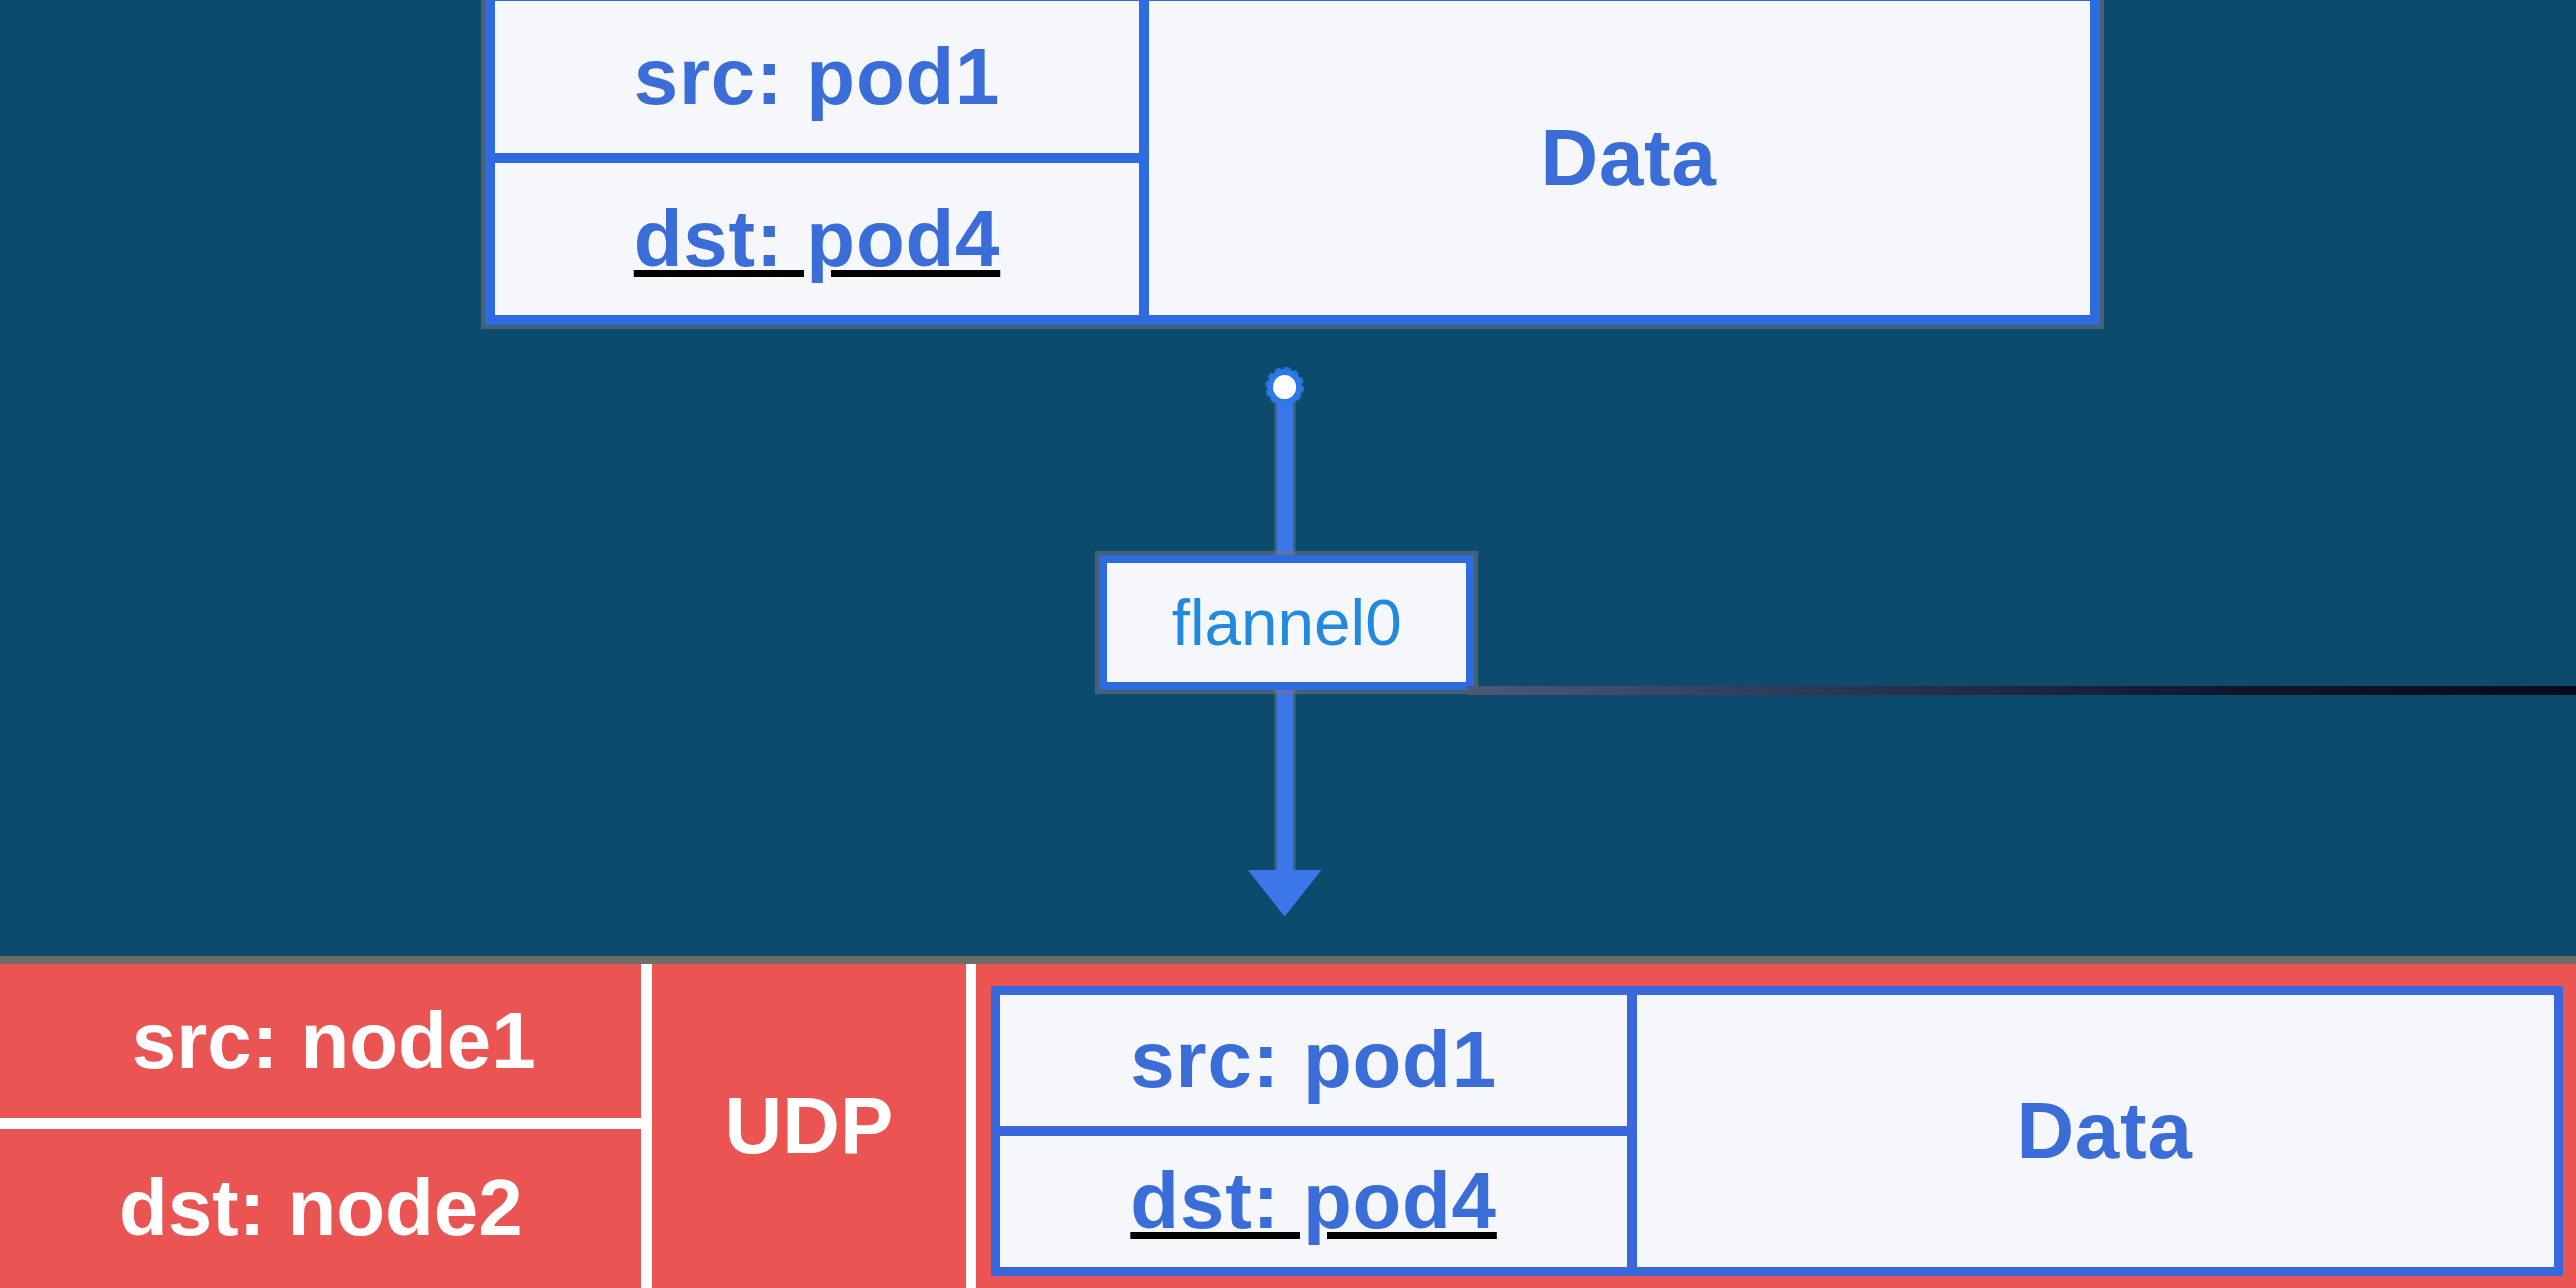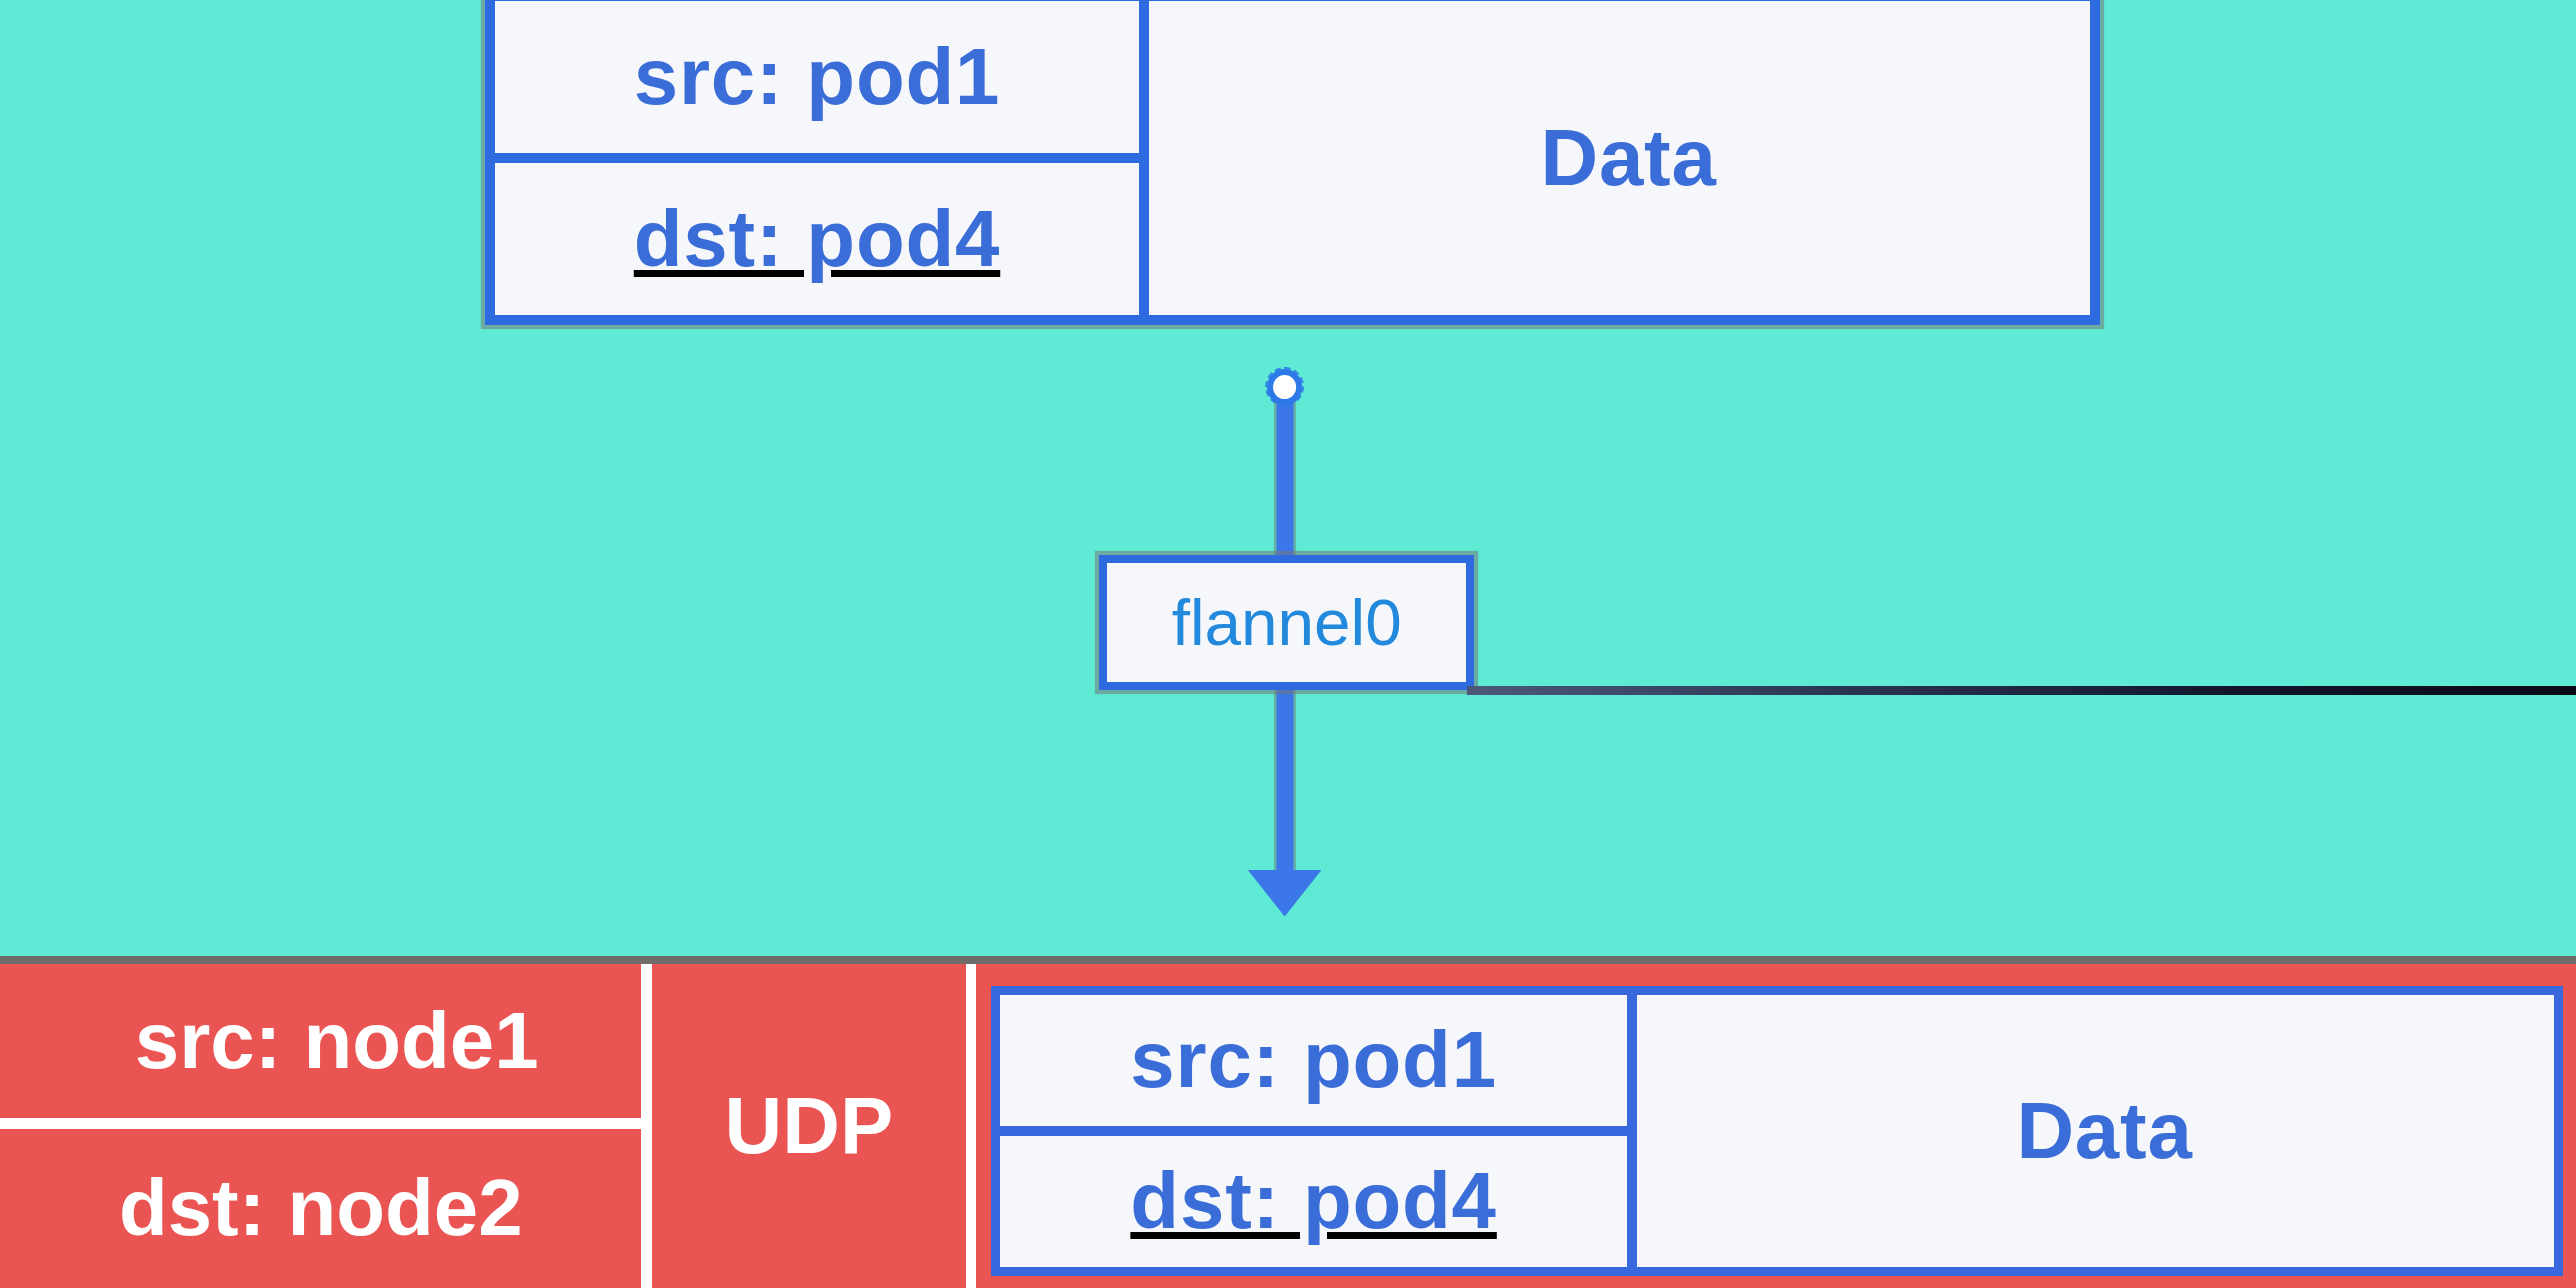--- a/index.html
+++ b/index.html
@@ -7,21 +7,21 @@
     padding: 0;
     width: 100%;
     height: 100%;
     overflow: hidden;
     background: #000;
     font-family: "Liberation Sans", sans-serif;
   }
   .stage {
     position: fixed;
     inset: 0;
-    background: #5eead4;
+    background: #0c4a6e;
     overflow: hidden;
   }
   .abs { position: absolute; }
 
   
   .packet {
     background: #F5F7FA;
     border: 0.40vw solid #2F6BE0;
     display: flex;
     box-sizing: border-box;
@@ -150,21 +150,21 @@
     display: flex;
     align-items: center;
     justify-content: center;
   }
   .white-label {
     color: #FFFFFF;
     font-weight: 700;
     font-size: 3.1vw;
     white-space: nowrap;
   }
-  .encap-src-cell { left: 16px; top: 0; width: 24.9%; height: 47.5%; }
+  .encap-src-cell { left: 0; top: 0; width: 24.9%; height: 47.5%; padding-left: 13px; }
   .encap-dst-cell { left: 0; top: 50.9%; width: 24.9%; height: 49.1%; }
   .encap-hdivider {
     position: absolute;
     left: 0; top: 47.5%;
     width: 24.9%; height: 3.4%;
     background: #FFFFFF;
   }
   .encap-vdivider {
     position: absolute;
     top: 0; height: 100%;

